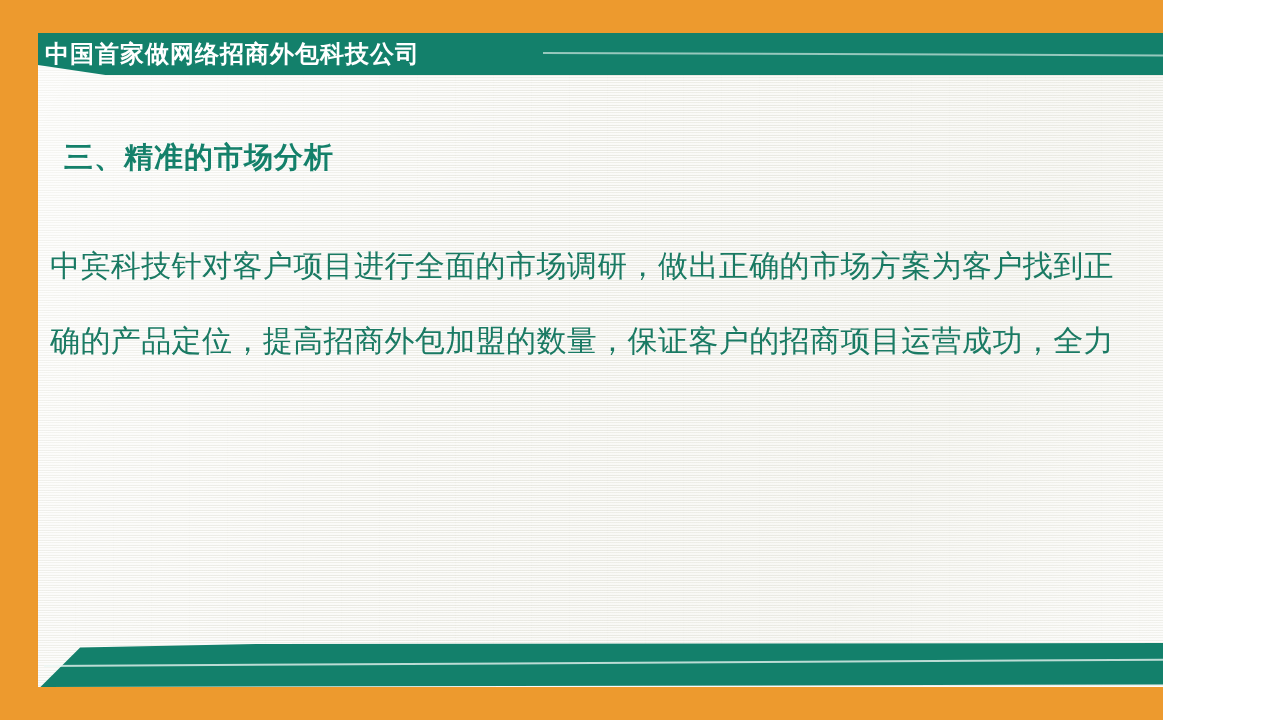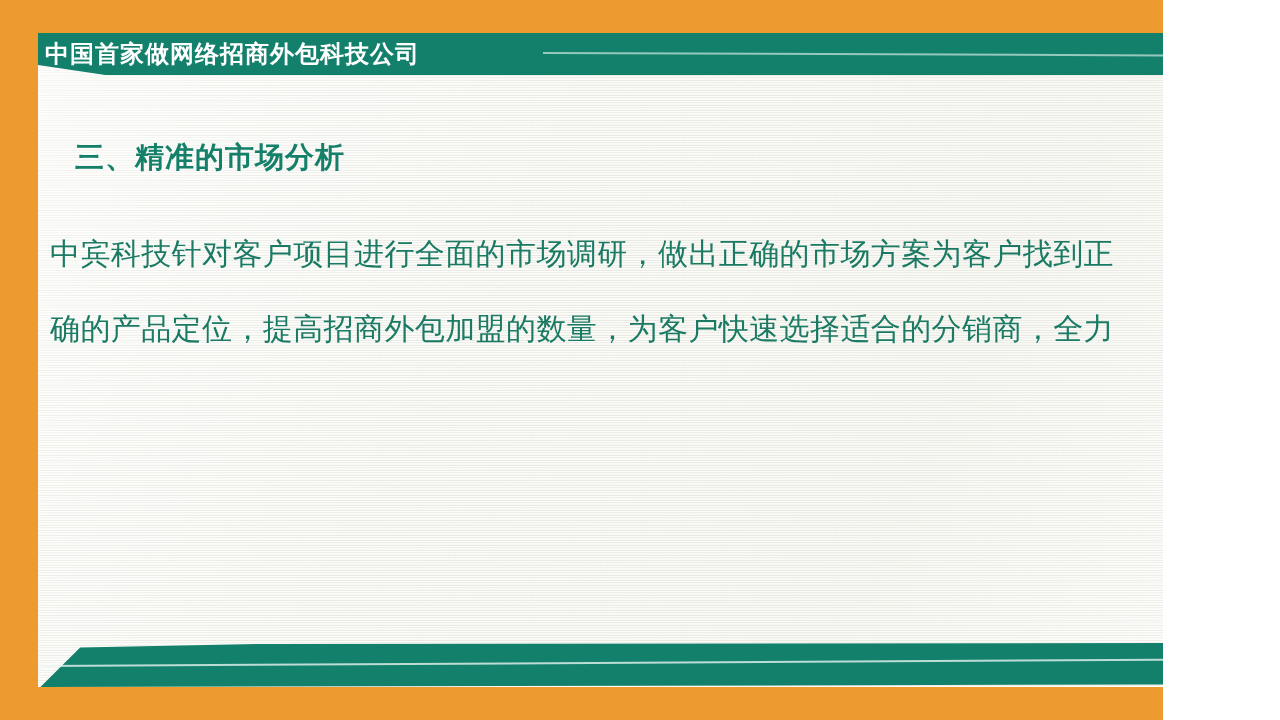--- a/index.html
+++ b/index.html
@@ -89,34 +89,34 @@
     width: 690px;
     height: 2px;
     background: rgba(232,244,240,0.62);
     transform: rotate(0.22deg);
     transform-origin: left center;
   }
 
   
   #section-heading {
     position: absolute;
-    left: 75px;
+    left: 64px;
     top: 138px;
     color: #14806A;
     font-size: 29px;
     font-weight: bold;
     letter-spacing: 1px;
     white-space: nowrap;
   }
 
   
   #body-block {
     position: absolute;
     left: 50px;
-    top: 216px;
+    top: 228px;
     width: 1135px;
   }
   .body-line {
     font-family: "Liberation Serif", "DejaVu Serif", serif;
     font-size: 30px;
     line-height: 75px;
     color: #1A7A63;
     letter-spacing: 0.4px;
     white-space: nowrap;
   }
@@ -165,19 +165,19 @@
   </div>
 
   <div id="header-band"></div>
   <div id="header-rule"></div>
   <div id="header-title">中国首家做网络招商外包科技公司</div>
 
   <div id="section-heading">三、精准的市场分析</div>
 
   <div id="body-block">
     <div class="body-line">中宾科技针对客户项目进行全面的市场调研，做出正确的市场方案为客户找到正</div>
-    <div class="body-line">确的产品定位，提高招商外包加盟的数量，为客户快速选择适合的分销商，全力</div>
+    <div class="body-line">确的产品定位，提高招商外包加盟的数量，保证客户的招商项目运营成功，全力</div>
   </div>
 
   <div id="footer-band"></div>
   <div id="footer-rule"></div>
 
 </div>
 
 </body></html>

